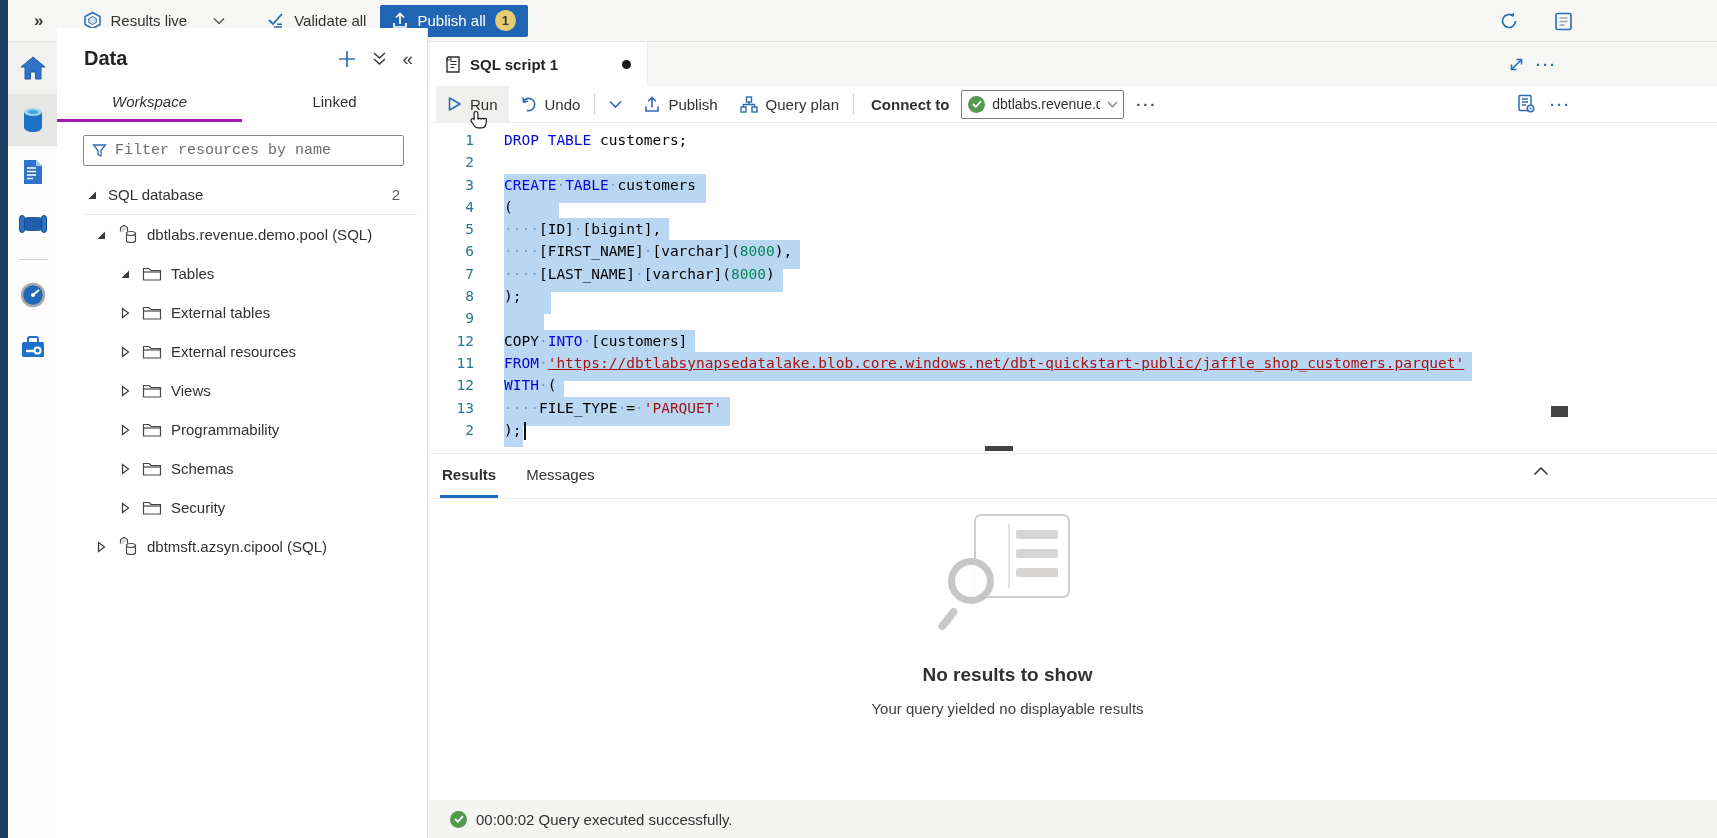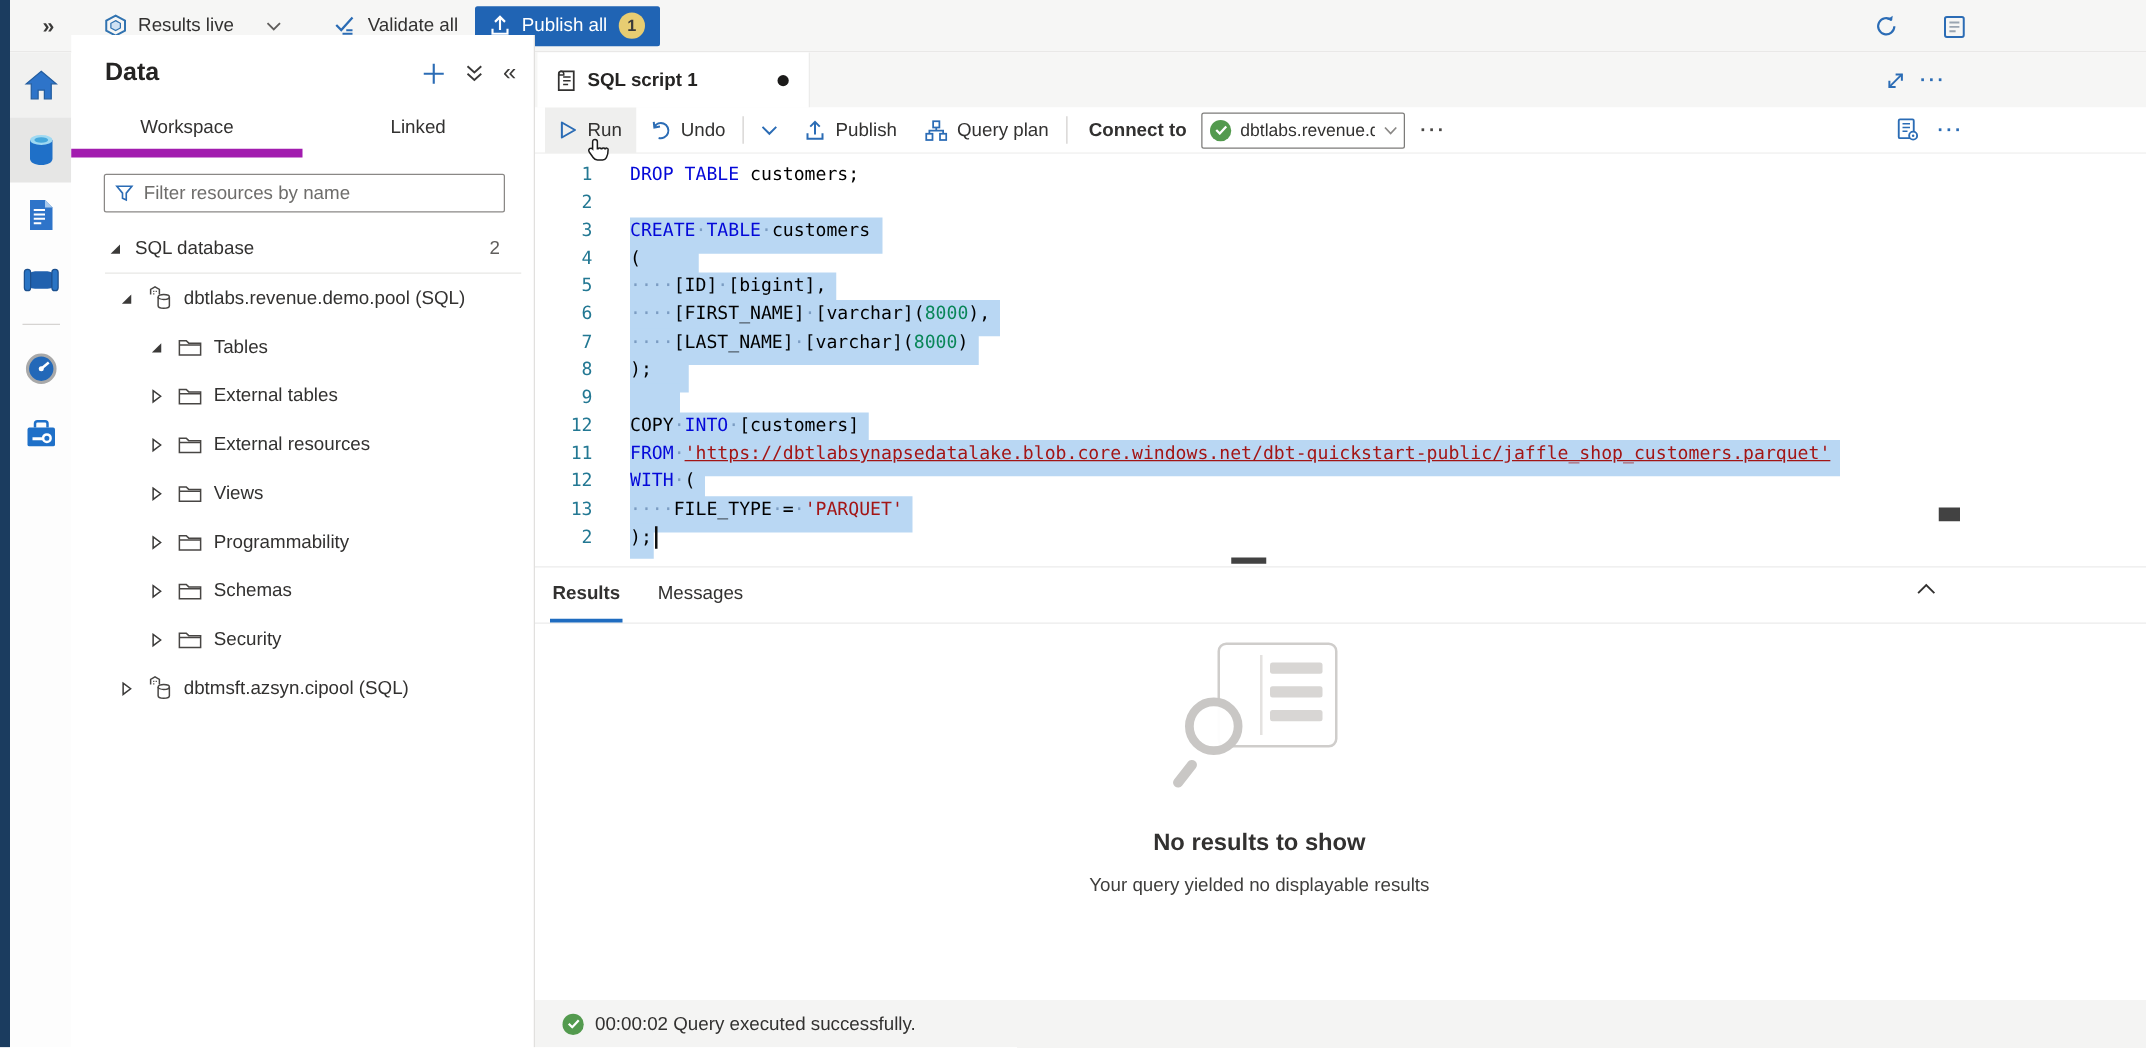--- a/index.html
+++ b/index.html
@@ -37,25 +37,25 @@
   
   .datapanel { position:absolute; left:57px; top:28px; width:371px; bottom:0; background:#fff;
     border-right:1px solid #e1e0de; }
   .dp-header { display:flex; align-items:center; padding:19px 14px 0 27px; }
   .dp-title { font-size:20px; font-weight:bold; color:#252423; }
   .dp-actions { margin-left:auto; display:flex; align-items:center; gap:15px; }
   .dp-actions .act { cursor:pointer; display:flex; align-items:center; }
   .dp-tabs { display:flex; margin-top:15px; }
   .dp-tab { flex:1; text-align:center; font-size:15px; color:#323130; padding:8px 0 9px;
     border-bottom:2px solid transparent; cursor:pointer; }
-  .dp-tab.active { border-bottom:7px solid #a21caf; }
+  .dp-tab.active { border-bottom:3px solid #a21caf;font-style:italic; }
   .dp-filter { margin:13px 23px 0 26px; height:31px; border:1px solid #8a8886; border-radius:2px;
     display:flex; align-items:center; padding:0 8px; gap:8px; background:#fff; }
   .dp-filter input { border:none; outline:none; flex:1; font-size:15px; color:#323130;
-    font-family:Liberation Sans, sans-serif; background:transparent; }
+    font-family:Liberation Mono, monospace; background:transparent; }
   .dp-filter input::placeholder { color:#6e6d6b; }
   .tree { margin-top:9px; }
   .tree-row { display:flex; align-items:center; height:39px; font-size:15px; color:#323130;
     cursor:pointer; }
   .tree-exp { width:16px; display:flex; justify-content:center; margin-right:8px; flex:none; }
   .tree-ico { width:22px; display:flex; justify-content:center; margin-right:8px; flex:none; }
   .tree-label { white-space:nowrap; }
   .tree-count { margin-left:auto; padding-right:27px; color:#605e5c; }
   .tree-sep { border-top:1px solid #e8e7e5; margin:0 10px 0 27px; }
 

